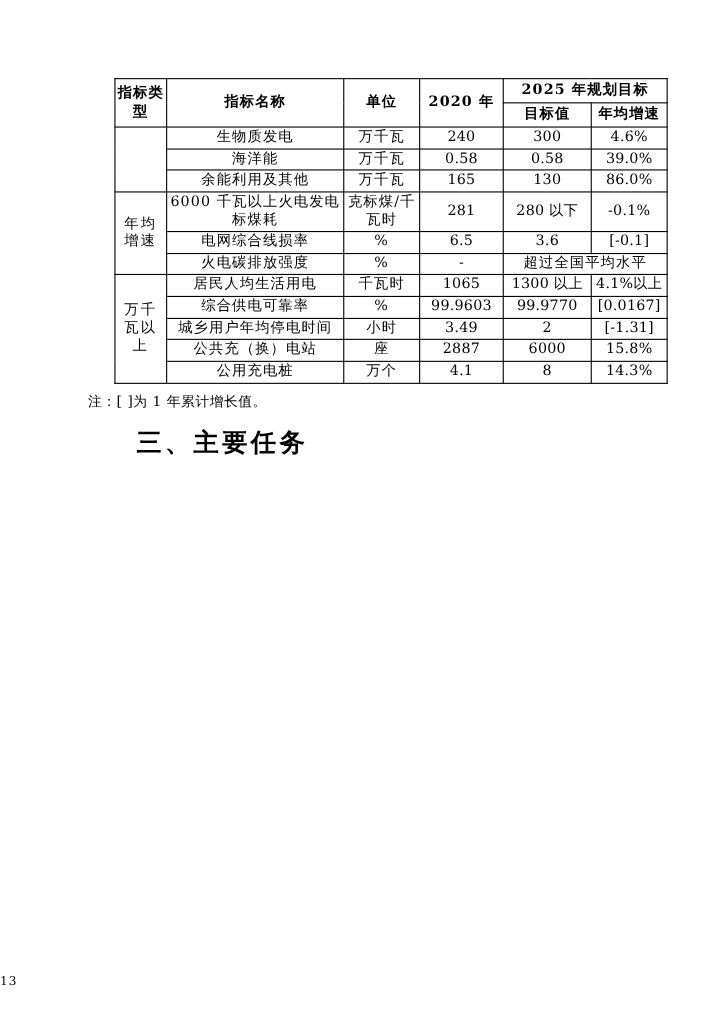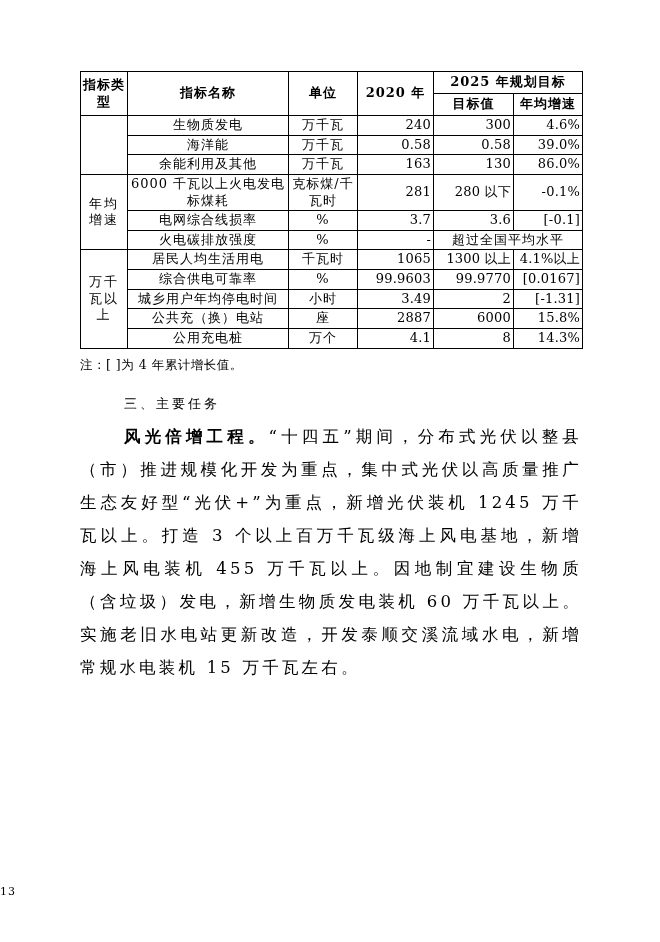--- a/index.html
+++ b/index.html
@@ -19,50 +19,51 @@
     top: 71px;
     width: 502px;
   }
 
   
   table.indicators {
     border-collapse: collapse;
     table-layout: fixed;
     width: 502px;
     font-size: 13px;
+    margin-left: 24px;
   }
   .indicators th, .indicators td {
     border: 1px solid #000;
     text-align: center;
     vertical-align: middle;
     padding: 1px 2px;
     line-height: 1.28;
     letter-spacing: 1px;
     word-break: break-all;
     overflow: hidden;
   }
   .indicators thead th { font-weight: bold; letter-spacing: 1px; }
   .indicators thead tr { height: 22px; }
   .indicators tbody tr { height: 17px; }
   .indicators td.group-cell { letter-spacing: 2px; }
-  .indicators td.num { letter-spacing: 0.2px; text-align: right; }
+  .indicators td.num { letter-spacing: 0.2px; }
 
   
   .note {
     margin: 7px 0 0 0;
     font-size: 12.5px;
     line-height: 17px;
     letter-spacing: 0.5px;
   }
 
   
   .h-level3 {
     margin: 14px 0 0 0;
-    font-size: 13px;
-    font-weight: normal;
+    font-size: 23px;
+    font-weight: bold;
     font-family: "DejaVu Sans", "Liberation Sans", sans-serif;
     line-height: 33px;
     text-indent: 44px;
     letter-spacing: 3px;
   }
   .h-level4 {
     margin: 0;
     font-size: 16.5px;
     font-weight: bold;
     line-height: 33px;
@@ -130,36 +131,36 @@
       <tr>
         <td>海洋能</td>
         <td>万千瓦</td>
         <td class="num">0.58</td>
         <td class="num">0.58</td>
         <td class="num">39.0%</td>
       </tr>
       <tr>
         <td>余能利用及其他</td>
         <td>万千瓦</td>
-        <td class="num">163</td>
+        <td class="num">165</td>
         <td class="num">130</td>
         <td class="num">86.0%</td>
       </tr>
       <tr>
         <td rowspan="3" class="group-cell">年均增速</td>
         <td>6000 千瓦以上火电发电标煤耗</td>
         <td>克标煤/千瓦时</td>
         <td class="num">281</td>
         <td class="num">280 以下</td>
         <td class="num">-0.1%</td>
       </tr>
       <tr>
         <td>电网综合线损率</td>
         <td>%</td>
-        <td class="num">3.7</td>
+        <td class="num">6.5</td>
         <td class="num">3.6</td>
         <td class="num">[-0.1]</td>
       </tr>
       <tr>
         <td>火电碳排放强度</td>
         <td>%</td>
         <td class="num">-</td>
         <td colspan="2">超过全国平均水平</td>
       </tr>
       <tr>
@@ -194,23 +195,22 @@
       <tr>
         <td>公用充电桩</td>
         <td>万个</td>
         <td class="num">4.1</td>
         <td class="num">8</td>
         <td class="num">14.3%</td>
       </tr>
     </tbody>
   </table>
 
-  <p class="note">注：[ ]为 4 年累计增长值。</p>
+  <p class="note">注：[ ]为 1 年累计增长值。</p>
 
   <h3 class="h-level3">三、主要任务</h3>
 
 
 
-  <p class="body-para"><span class="lead">风光倍增工程。</span><span>“十四五”期间，分布式光伏以整县（市）推进规模化开发为重点，集中式光伏以高质量推广生态友好型“光伏+”为重点，新增光伏装机 1245 万千瓦以上。打造 3 个以上百万千瓦级海上风电基地，新增海上风电装机 455 万千瓦以上。因地制宜建设生物质（含垃圾）发电，新增生物质发电装机 60 万千瓦以上。实施老旧水电站更新改造，开发泰顺交溪流域水电，新增常规水电装机 15 万千瓦左右。</span></p>
 
 </div>
 
 <div class="page-number">13</div>
 
 </body></html>

